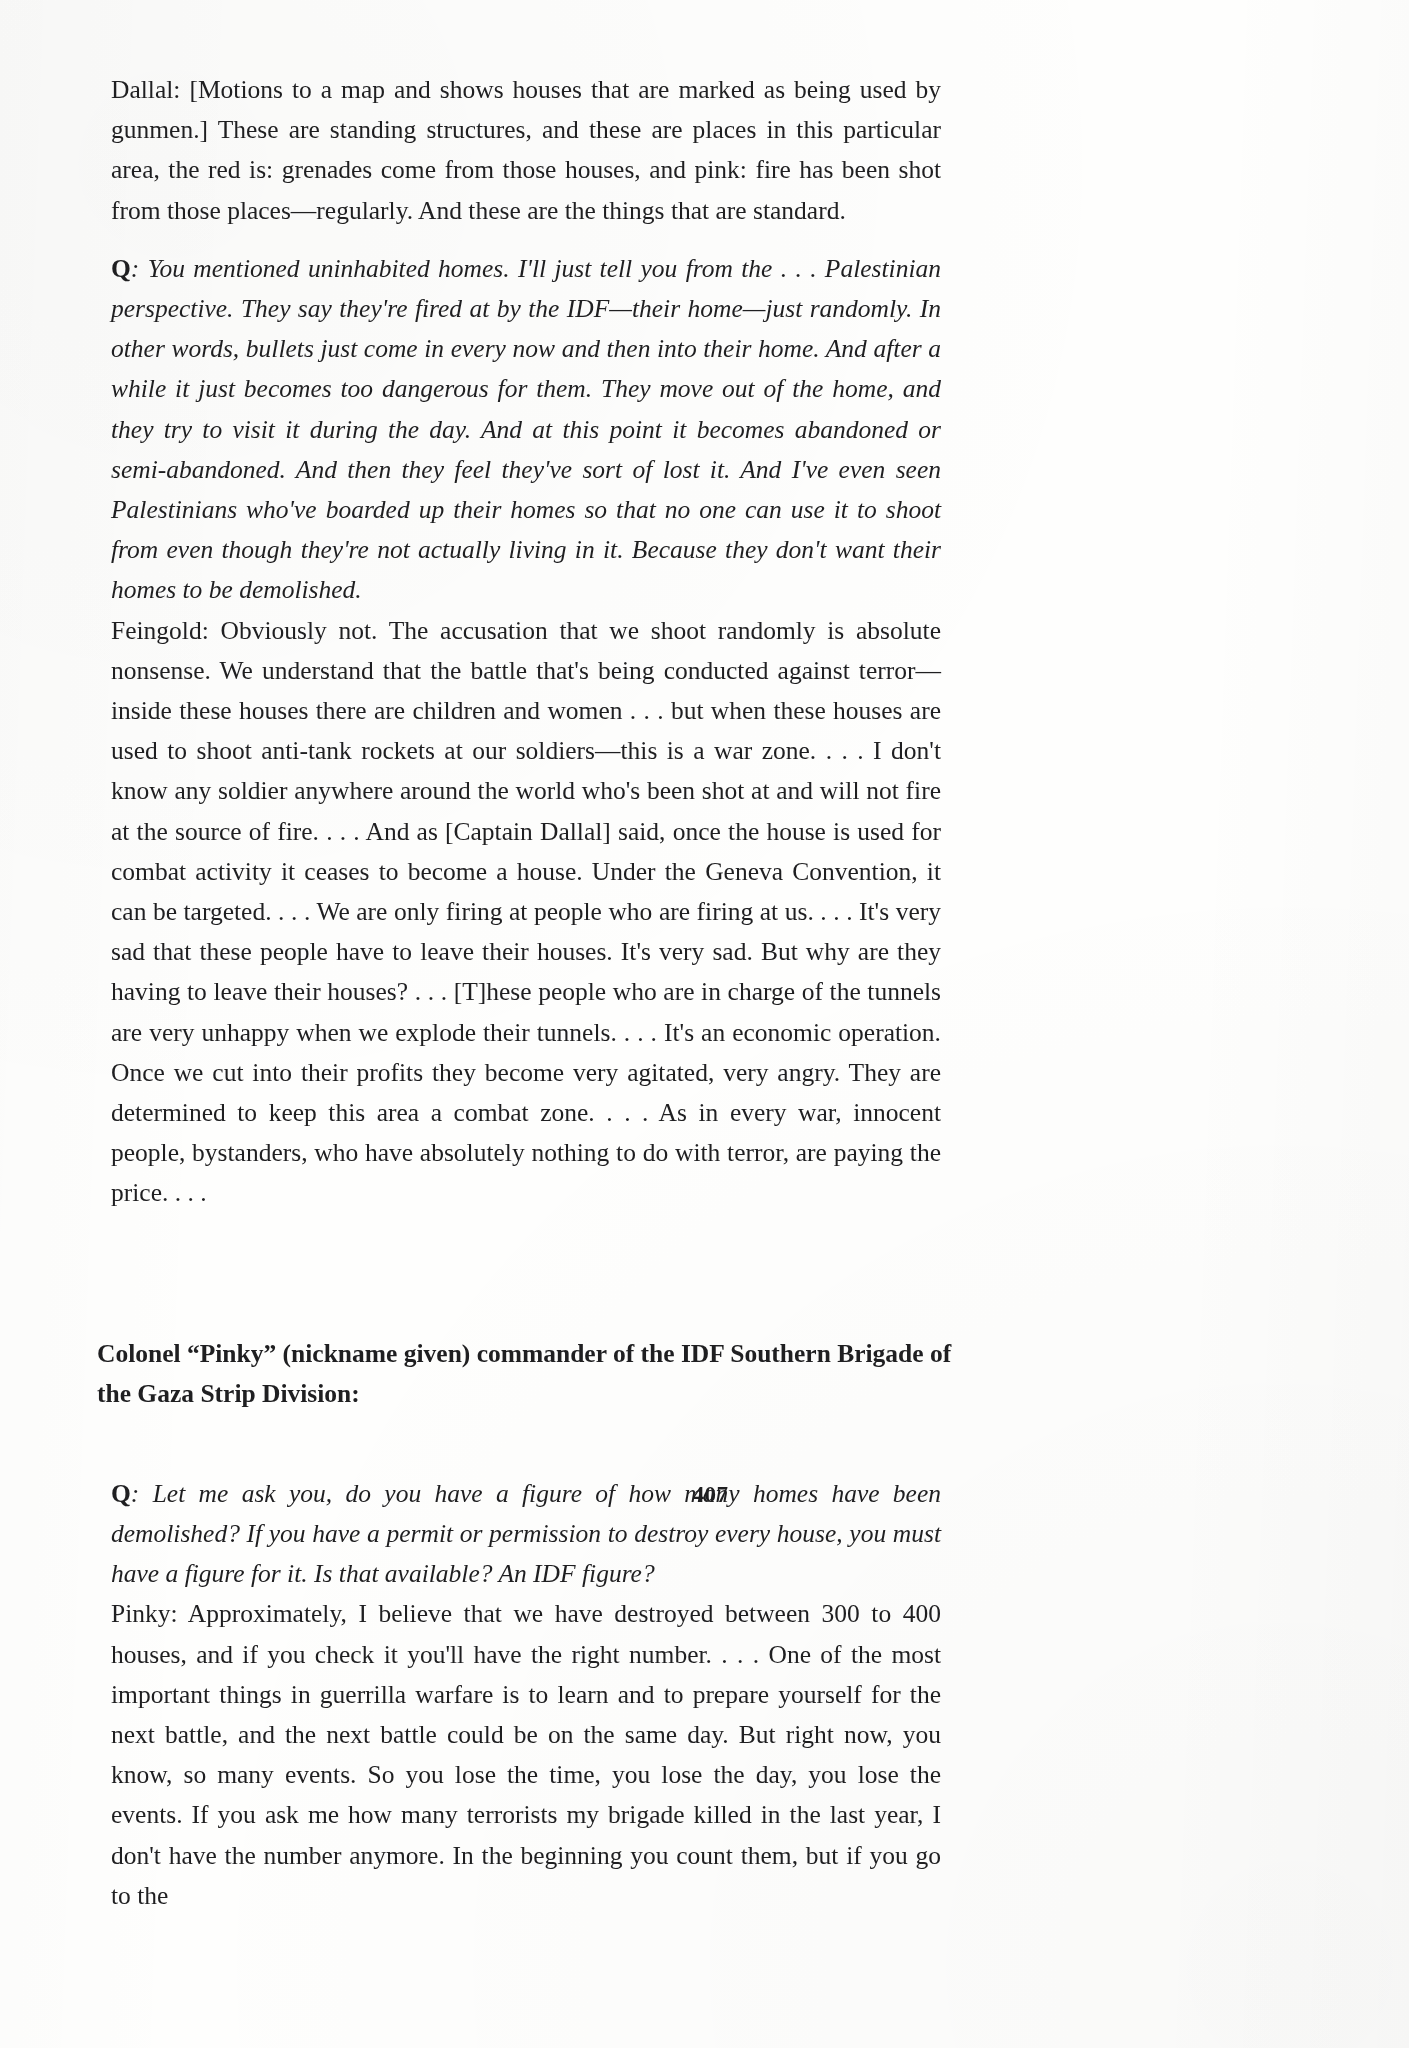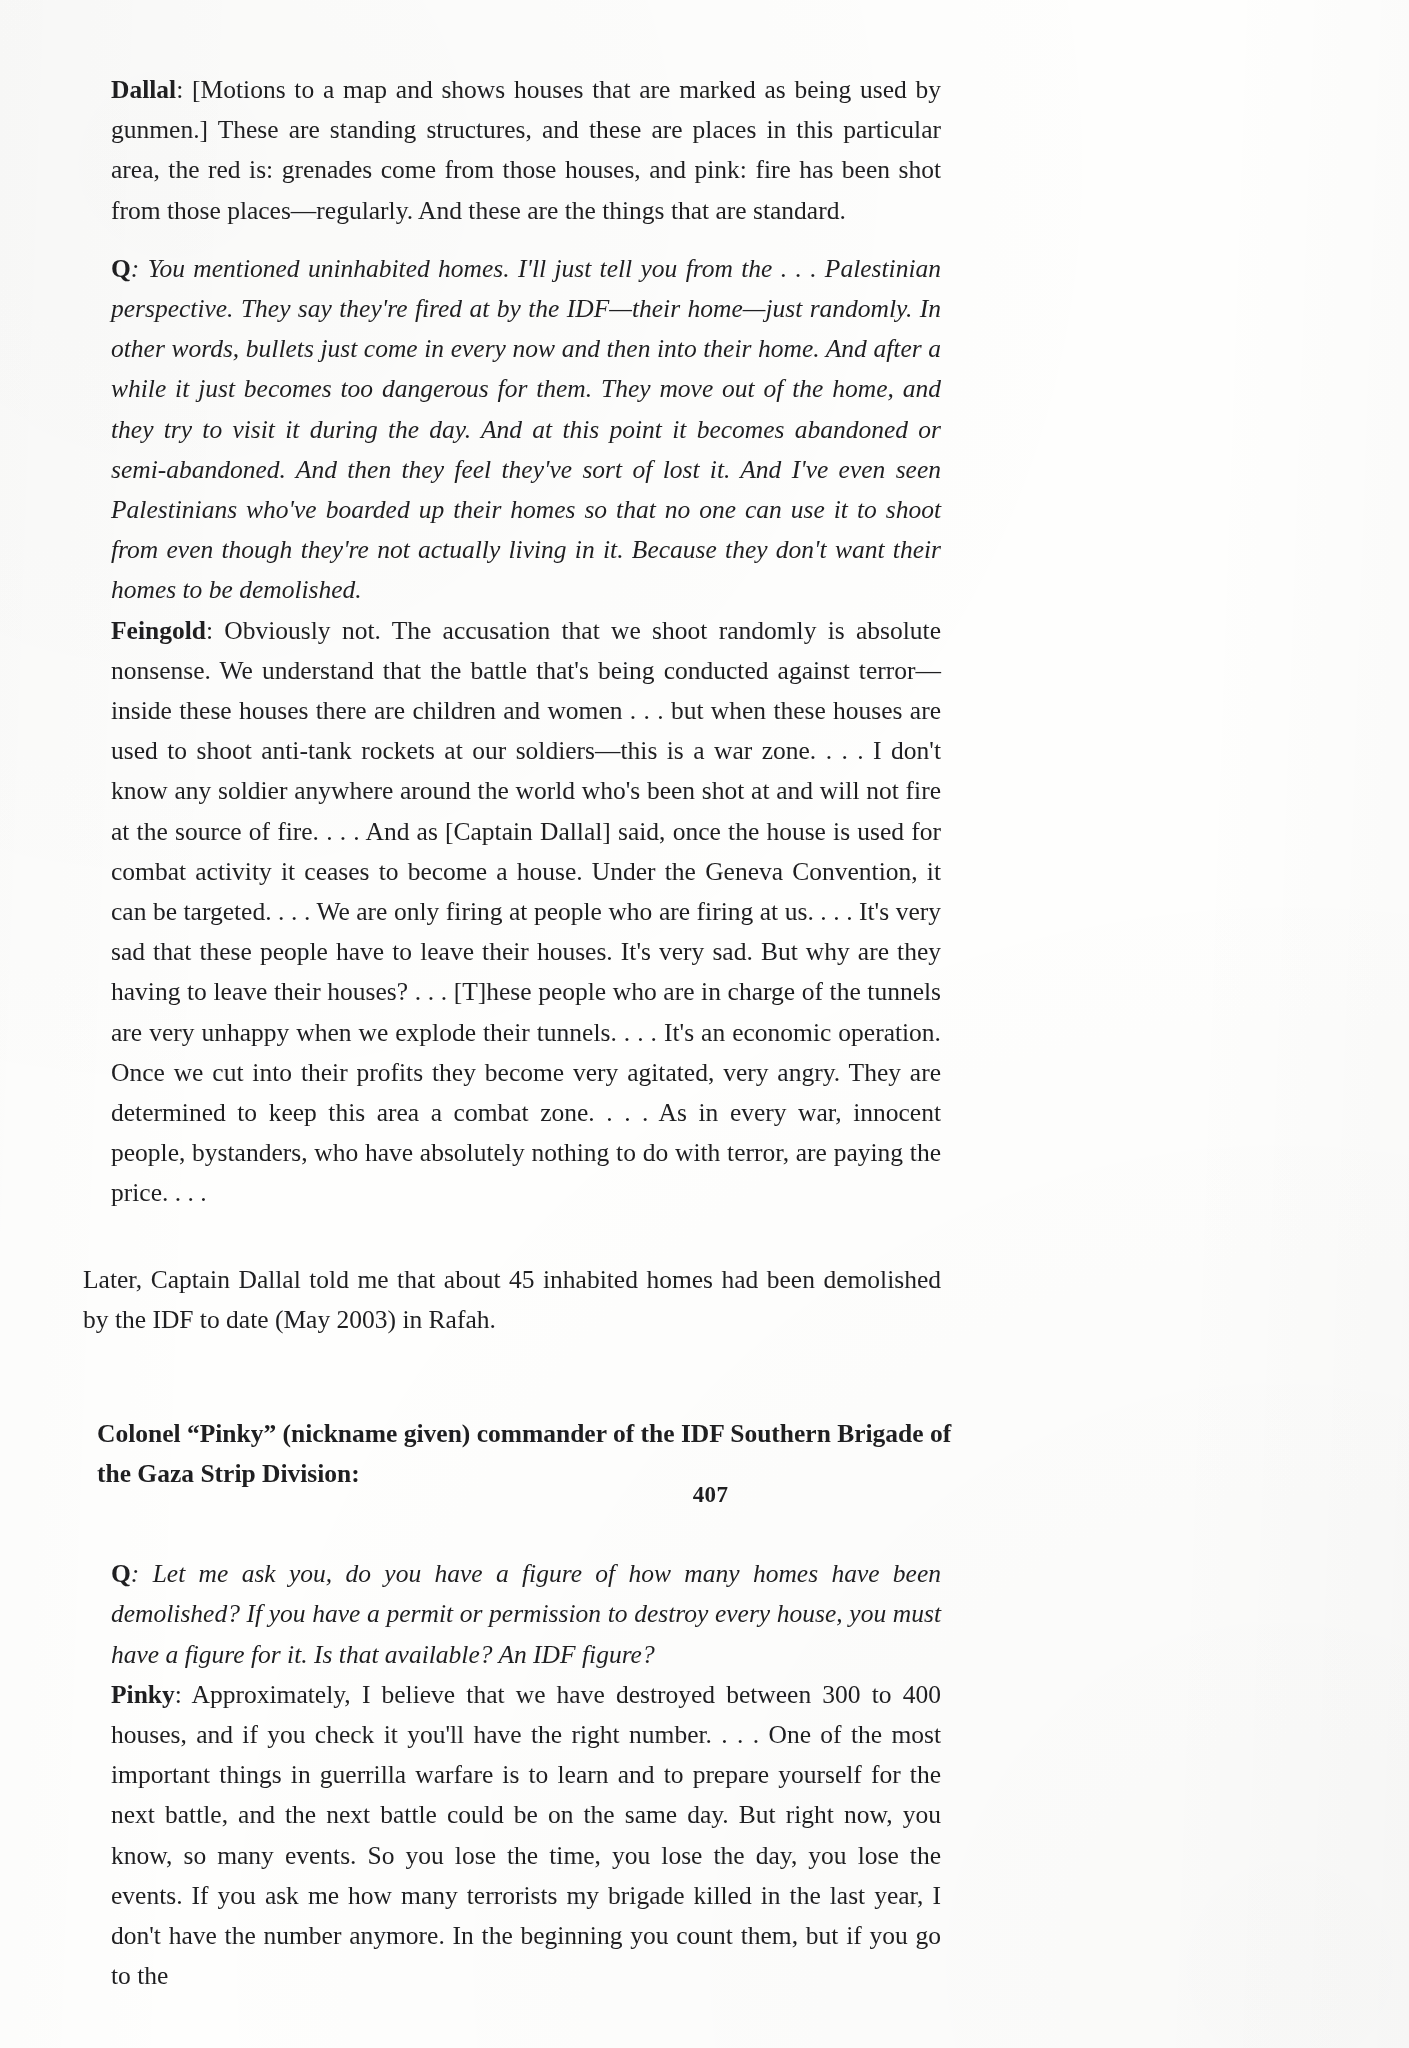--- a/index.html
+++ b/index.html
@@ -49,21 +49,21 @@
     text-justify: inter-word;
     color: #1f1f21;
   }
 
   .indent {
     margin-left: 28px;
     width: 830px;
   }
 
   .speaker {
-    font-weight: bold;
+    font-weight: normal;
   }
 
   .q-block {
     font-style: italic;
   }
   .q-block .speaker {
     font-style: normal;
     font-weight: bold;
   }
 
@@ -106,21 +106,20 @@
     <p class="indent"><span class="speaker">Dallal</span><span>: [Motions to a map and shows houses that are marked as being used by gunmen.] These are standing structures, and these are places in this particular area, the red is: grenades come from those houses, and pink: fire has been shot from those places—regularly. And these are the things that are standard.</span></p>
 
     <div class="gap-sm"></div>
 
     <p class="indent q-block"><span class="speaker">Q</span><span>: You mentioned uninhabited homes. I'll just tell you from the . . . Palestinian perspective. They say they're fired at by the IDF—their home—just randomly. In other words, bullets just come in every now and then into their home. And after a while it just becomes too dangerous for them. They move out of the home, and they try to visit it during the day. And at this point it becomes abandoned or semi-abandoned. And then they feel they've sort of lost it. And I've even seen Palestinians who've boarded up their homes so that no one can use it to shoot from even though they're not actually living in it. Because they don't want their homes to be demolished.</span></p>
 
     <p class="indent"><span class="speaker">Feingold</span><span>: Obviously not. The accusation that we shoot randomly is absolute nonsense. We understand that the battle that's being conducted against terror—inside these houses there are children and women . . . but when these houses are used to shoot anti-tank rockets at our soldiers—this is a war zone. . . . I don't know any soldier anywhere around the world who's been shot at and will not fire at the source of fire. . . . And as [Captain Dallal] said, once the house is used for combat activity it ceases to become a house. Under the Geneva Convention, it can be targeted. . . . We are only firing at people who are firing at us. . . . It's very sad that these people have to leave their houses. It's very sad. But why are they having to leave their houses? . . . [T]hese people who are in charge of the tunnels are very unhappy when we explode their tunnels. . . . It's an economic operation. Once we cut into their profits they become very agitated, very angry. They are determined to keep this area a combat zone. . . . As in every war, innocent people, bystanders, who have absolutely nothing to do with terror, are paying the price. . . .</span></p>
 
     <div class="gap-md"></div>
 
-    <p class="flush"><span>Later, Captain Dallal told me that about 45 inhabited homes had been demolished by the IDF to date (May 2003) in Rafah.</span></p>
 
     <div class="gap-lg"></div>
 
     <p class="heading">Colonel “Pinky” (nickname given) commander of the IDF Southern Brigade of the Gaza Strip Division:</p>
 
     <div class="gap-md"></div>
 
     <p class="indent q-block"><span class="speaker">Q</span><span>: Let me ask you, do you have a figure of how many homes have been demolished? If you have a permit or permission to destroy every house, you must have a figure for it. Is that available? An IDF figure?</span></p>
 
     <p class="indent"><span class="speaker">Pinky</span><span>: Approximately, I believe that we have destroyed between 300 to 400 houses, and if you check it you'll have the right number. . . . One of the most important things in guerrilla warfare is to learn and to prepare yourself for the next battle, and the next battle could be on the same day. But right now, you know, so many events. So you lose the time, you lose the day, you lose the events. If you ask me how many terrorists my brigade killed in the last year, I don't have the number anymore. In the beginning you count them, but if you go to the</span></p>

